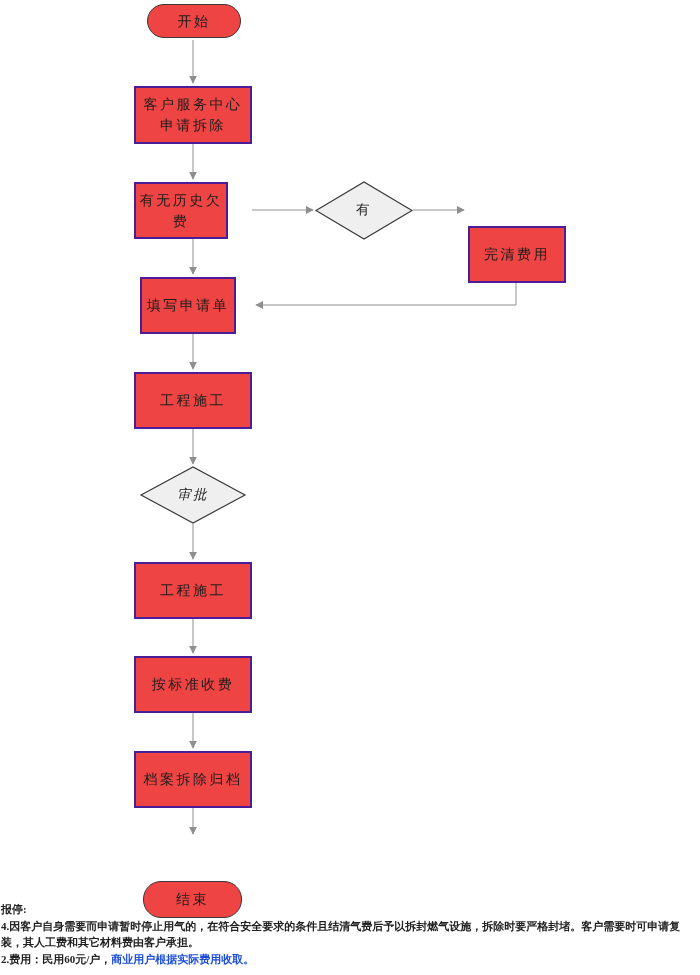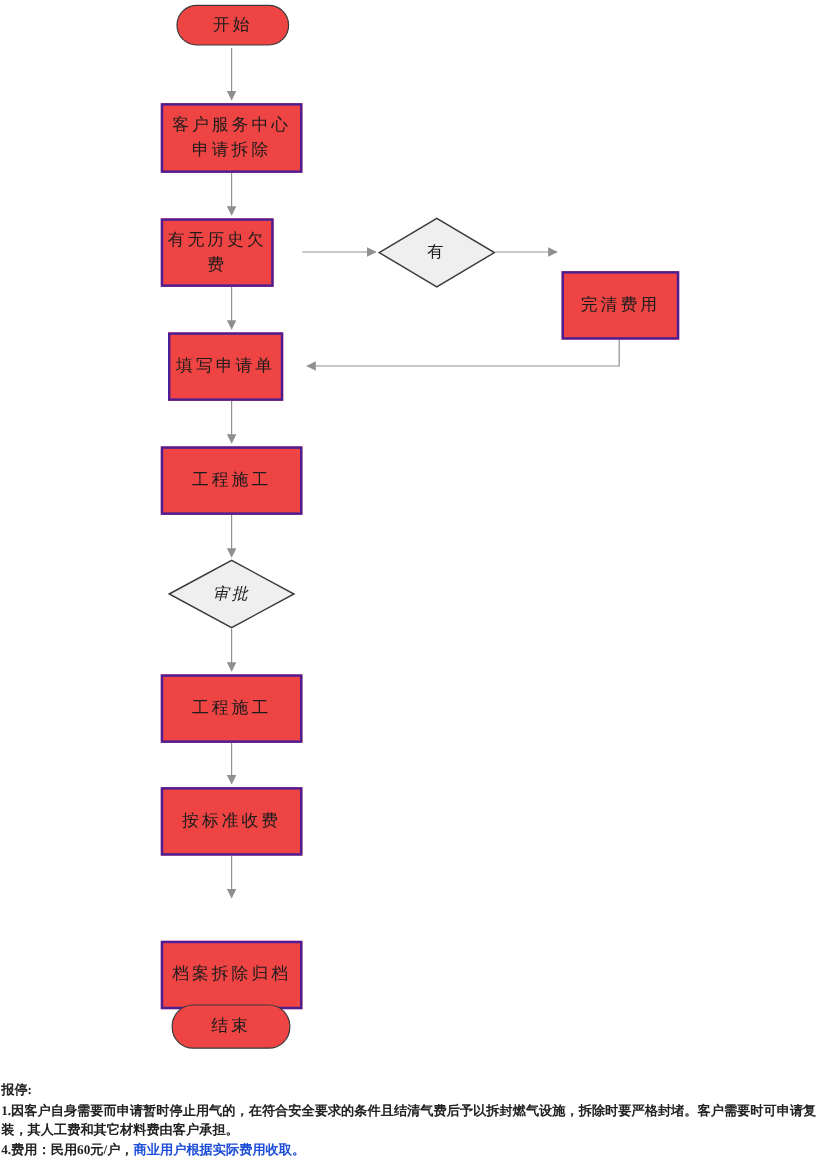--- a/index.html
+++ b/index.html
@@ -100,23 +100,23 @@
   <div class="node node-rect" style="left:140px; top:277px; width:96px; height:57px;">填写申请单</div>
 
   <div class="node node-rect" style="left:134px; top:372px; width:118px; height:57px;">工程施工</div>
 
   <div class="diamond-label" style="left:153px; top:481px; width:80px; height:28px;font-style:italic;">审批</div>
 
   <div class="node node-rect" style="left:134px; top:562px; width:118px; height:57px;">工程施工</div>
 
   <div class="node node-rect" style="left:134px; top:656px; width:118px; height:57px;">按标准收费</div>
 
-  <div class="node node-rect" style="left:134px; top:751px; width:118px; height:57px;margin-top:33px;">档案拆除归档</div>
+  <div class="node node-rect" style="left:134px; top:751px; width:118px; height:57px;">档案拆除归档</div>
 
-  <div class="node node-terminal" style="left:143px; top:837px; width:99px; height:37px;text-align:center;">结束</div>
+  <div class="node node-terminal" style="left:143px; top:881px; width:99px; height:37px;text-align:center;">结束</div>
 
   <div class="footer">
     <p>报停:</p>
-    <p>1.因客户自身需要而申请暂时停止用气的，在符合安全要求的条件且结清气费后予以拆封燃气设施，拆除时要严格封堵。客户需要时可申请复装，其人工费和其它材料费由客户承担。</p>
-    <p><span>4.费用：民用60元/户，</span><span class="muted">商业用户根据实际费用收取。</span></p>
+    <p>4.因客户自身需要而申请暂时停止用气的，在符合安全要求的条件且结清气费后予以拆封燃气设施，拆除时要严格封堵。客户需要时可申请复装，其人工费和其它材料费由客户承担。</p>
+    <p><span>2.费用：民用60元/户，</span><span class="muted">商业用户根据实际费用收取。</span></p>
   </div>
 
 </div>
 
 </body></html>

